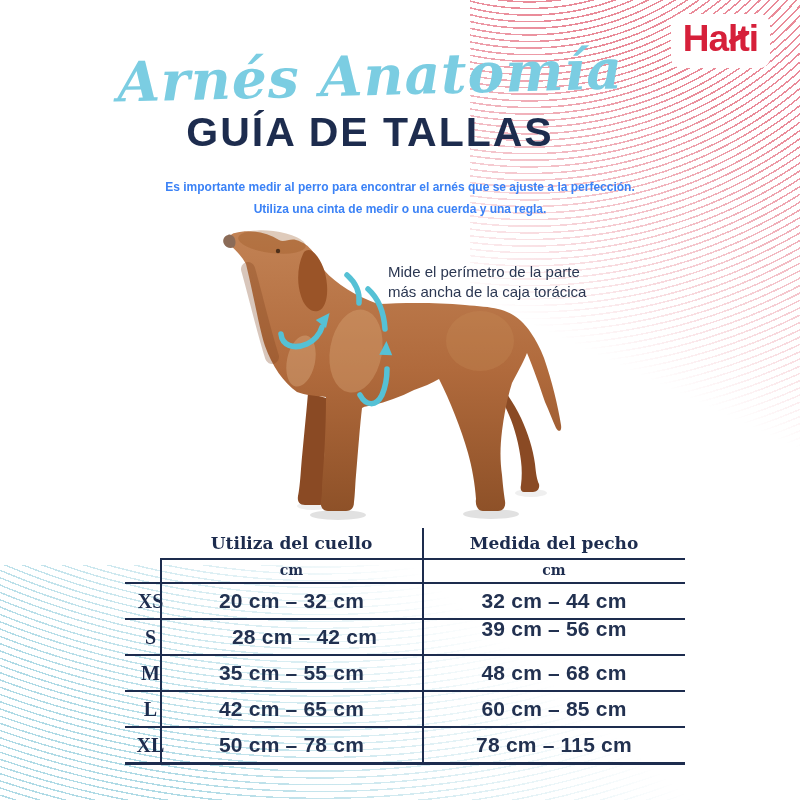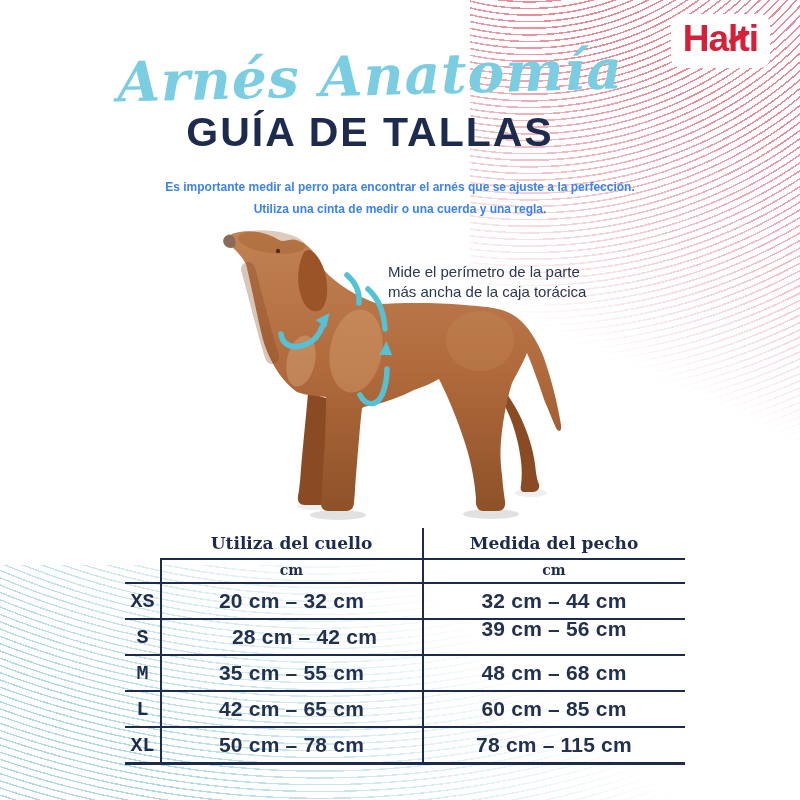--- a/index.html
+++ b/index.html
@@ -44,21 +44,21 @@
   .note-chest{left:388px;top:262px;width:240px;text-align:left;}
   .note-neck{left:98px;top:343px;width:192px;text-align:right;}
   .dog-wrap{position:absolute;left:150px;top:225px;width:500px;height:300px;}
 
   
   .tbl{position:absolute;left:125px;top:528px;width:560px;height:239px;color:#1d2c4e;}
   .tbl .line{position:absolute;background:#1d2c4e;}
   .cell{position:absolute;display:flex;align-items:center;justify-content:center;}
   .th{font-family:"DejaVu Serif",serif;font-weight:bold;font-size:17px;}
   .unit{font-family:"DejaVu Serif",serif;font-weight:bold;font-size:14px;}
-  .size-label{font-family:Liberation Mono, monospace;font-weight:bold;font-size:20px;}
+  .size-label{font-family:Liberation Serif, serif;font-weight:bold;font-size:20px;margin-left:8px;}
   .val{font-family:"Liberation Sans",sans-serif;font-weight:bold;font-size:21px;
        letter-spacing:.2px;color:#223150;}
 </style>
 </head>
 <body>
 
 <div class="page">
 
   <div class="deco deco-red"></div>
   <div class="deco deco-blue"></div>

